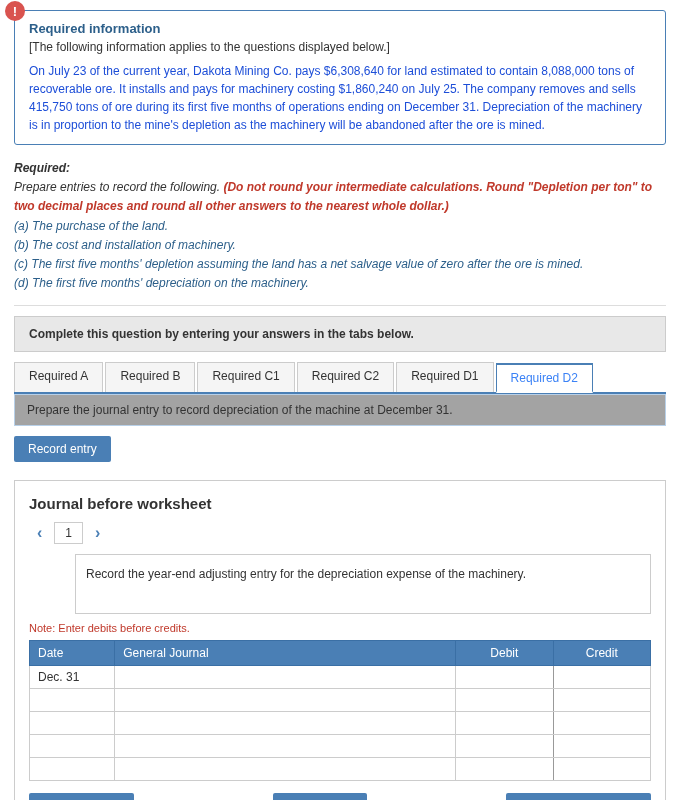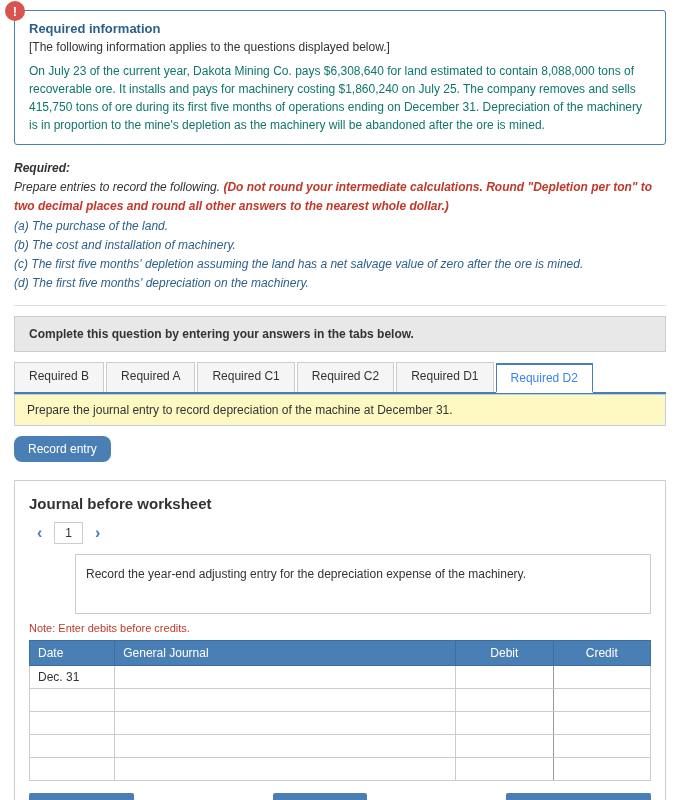--- a/index.html
+++ b/index.html
@@ -49,21 +49,21 @@
       margin-bottom: 4px;
     }
     .info-box-subtitle {
       color: #333;
       font-size: 12px;
       margin-bottom: 8px;
     }
     .info-box-body {
       font-size: 12px;
       line-height: 1.5;
-      color: #0f766e;
+      color: #1d4ed8;
     }
 
     
     .required-section {
       margin-bottom: 12px;
       font-size: 12px;
       line-height: 1.6;
       font-style: italic;
     }
     .required-section .bold { font-weight: bold; }
@@ -104,36 +104,36 @@
       color: #3b82f6;
       font-weight: normal;
       position: relative;
       bottom: -1px;
       background: #fff;
       border-bottom: 2px solid #fff;
     }
 
     
     .instruction-bar {
-      background: #fef9c3;
+      background: #a3a3a3;
       border: 1px solid #b8d0e8;
       padding: 8px 12px;
       font-size: 12px;
       margin-bottom: 10px;
     }
 
     
     .btn-blue {
       background: #4a7fb5;
       color: #fff;
       border: none;
       padding: 6px 14px;
       font-size: 12px;
       cursor: pointer;
-      border-radius: 8px;
+      border-radius: 2px;
     }
 
     
     .worksheet-container {
       border: 1px solid #ccc;
       padding: 14px;
       margin-top: 8px;
       background: #fff;
     }
     .worksheet-title {
@@ -256,22 +256,22 @@
 
   <hr class="divider-line">
 
   
   <div class="complete-box">
     <span>Complete this question by entering your answers in the tabs below.</span>
   </div>
 
   
   <div class="tabs-container">
+    <div class="tab">Required A</div>
     <div class="tab">Required B</div>
-    <div class="tab">Required A</div>
     <div class="tab">Required C1</div>
     <div class="tab">Required C2</div>
     <div class="tab">Required D1</div>
     <div class="tab active">Required D2</div>
   </div>
 
   
   <div class="instruction-bar">
     <span>Prepare the journal entry to record depreciation of the machine at December 31.</span>
   </div>

